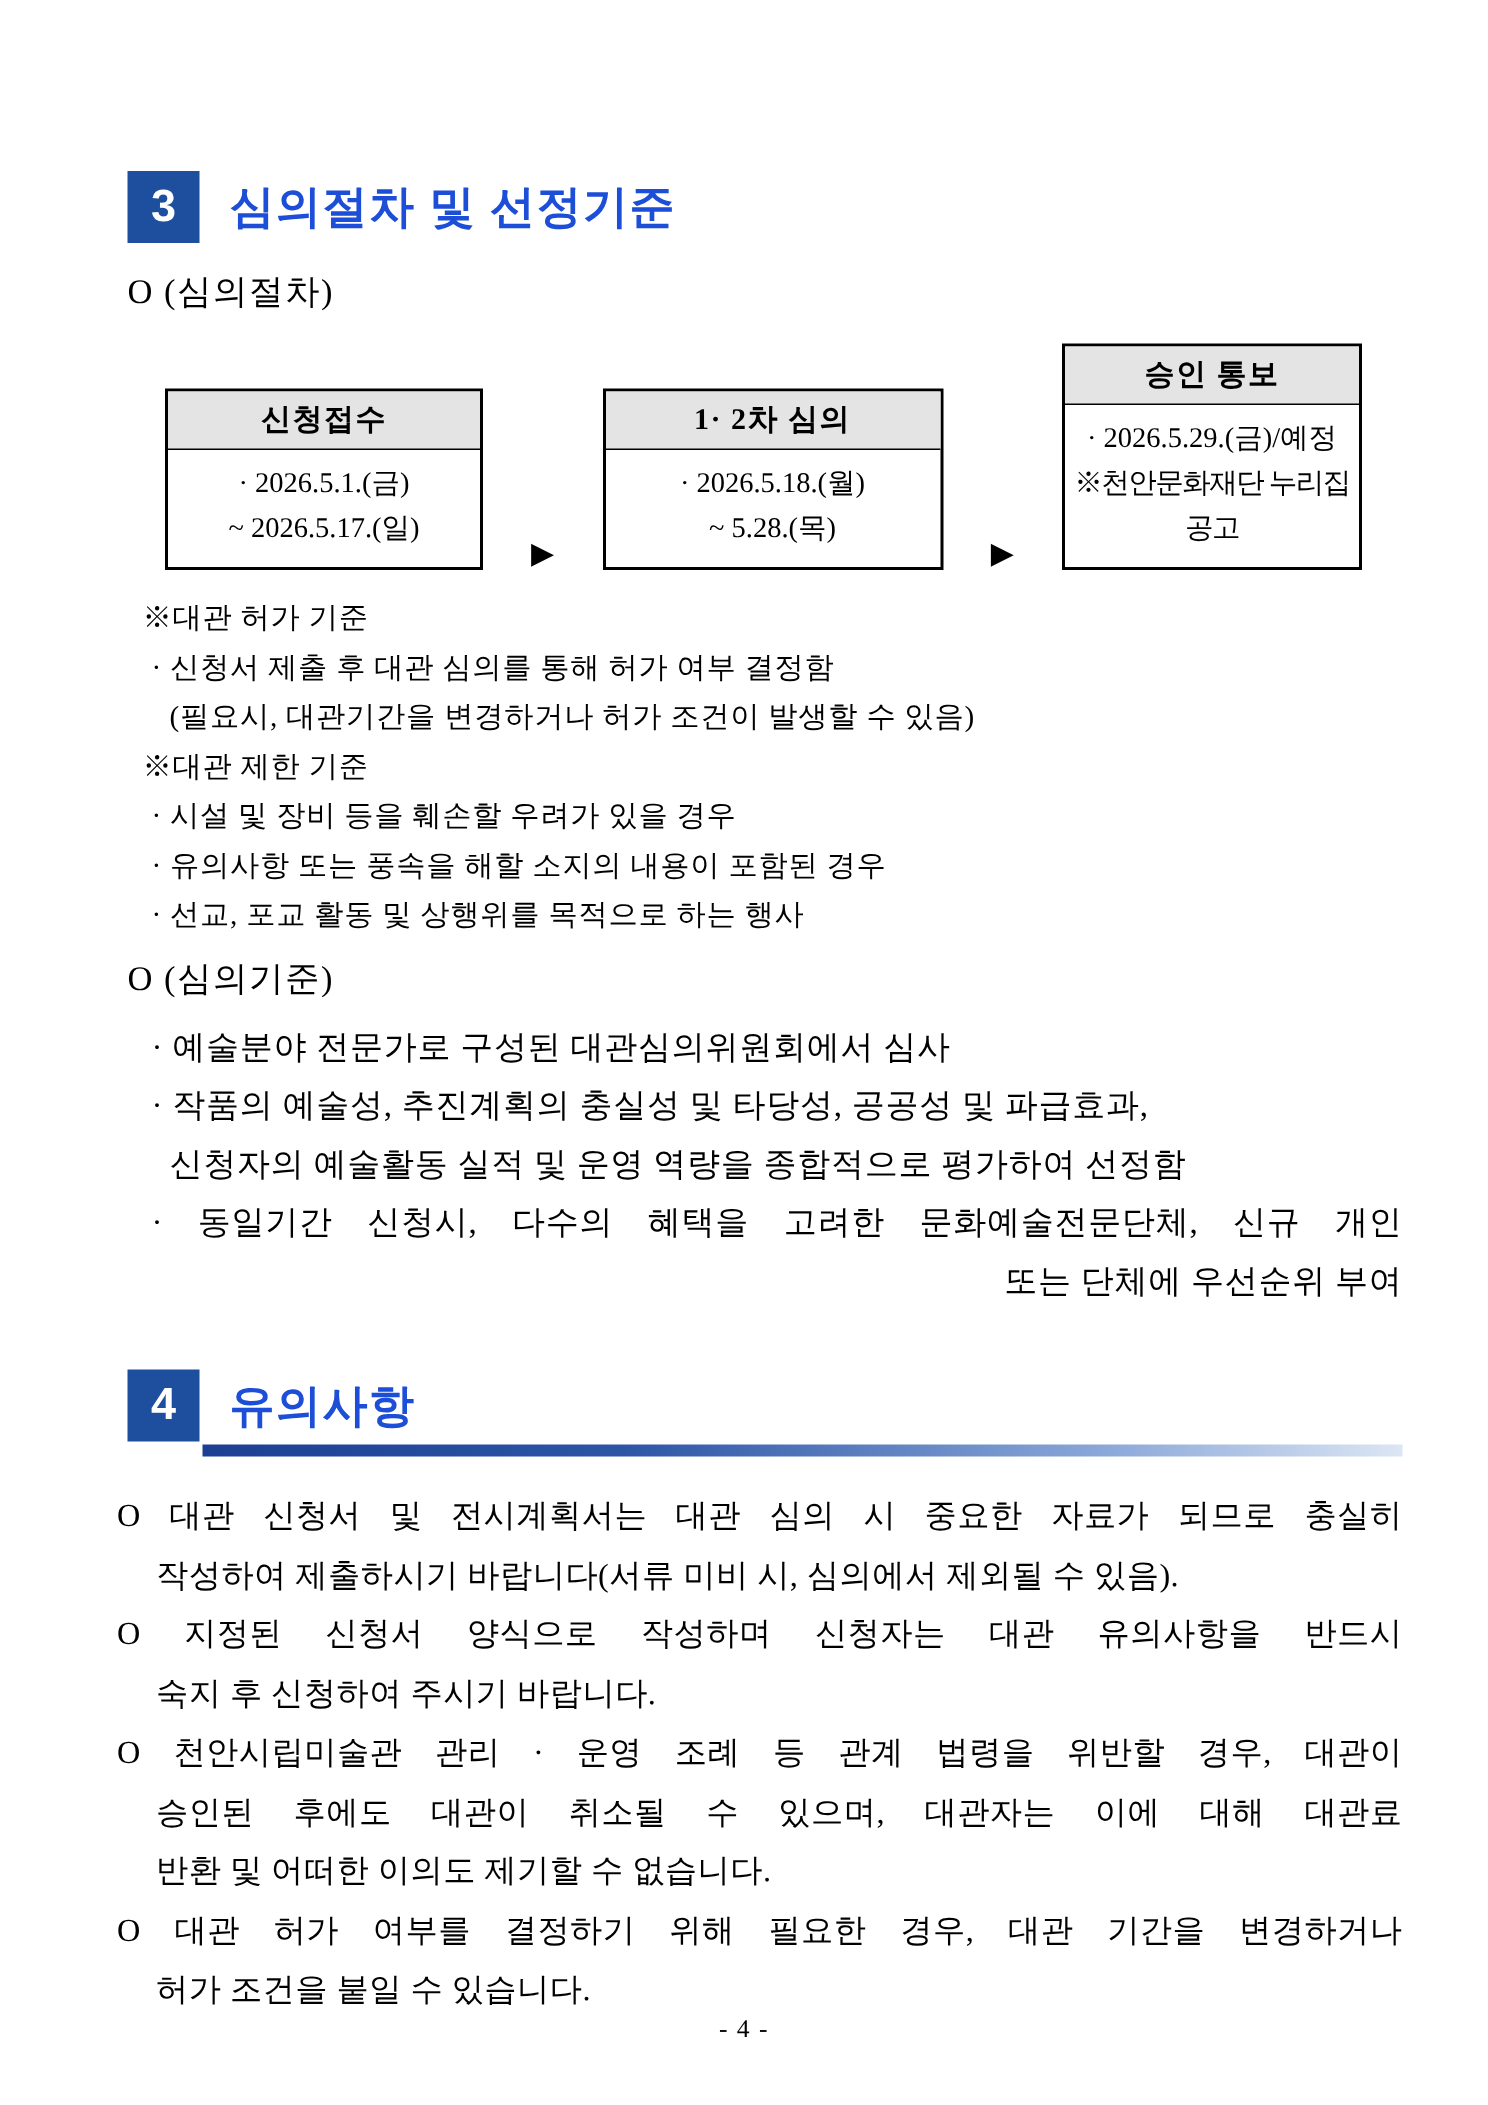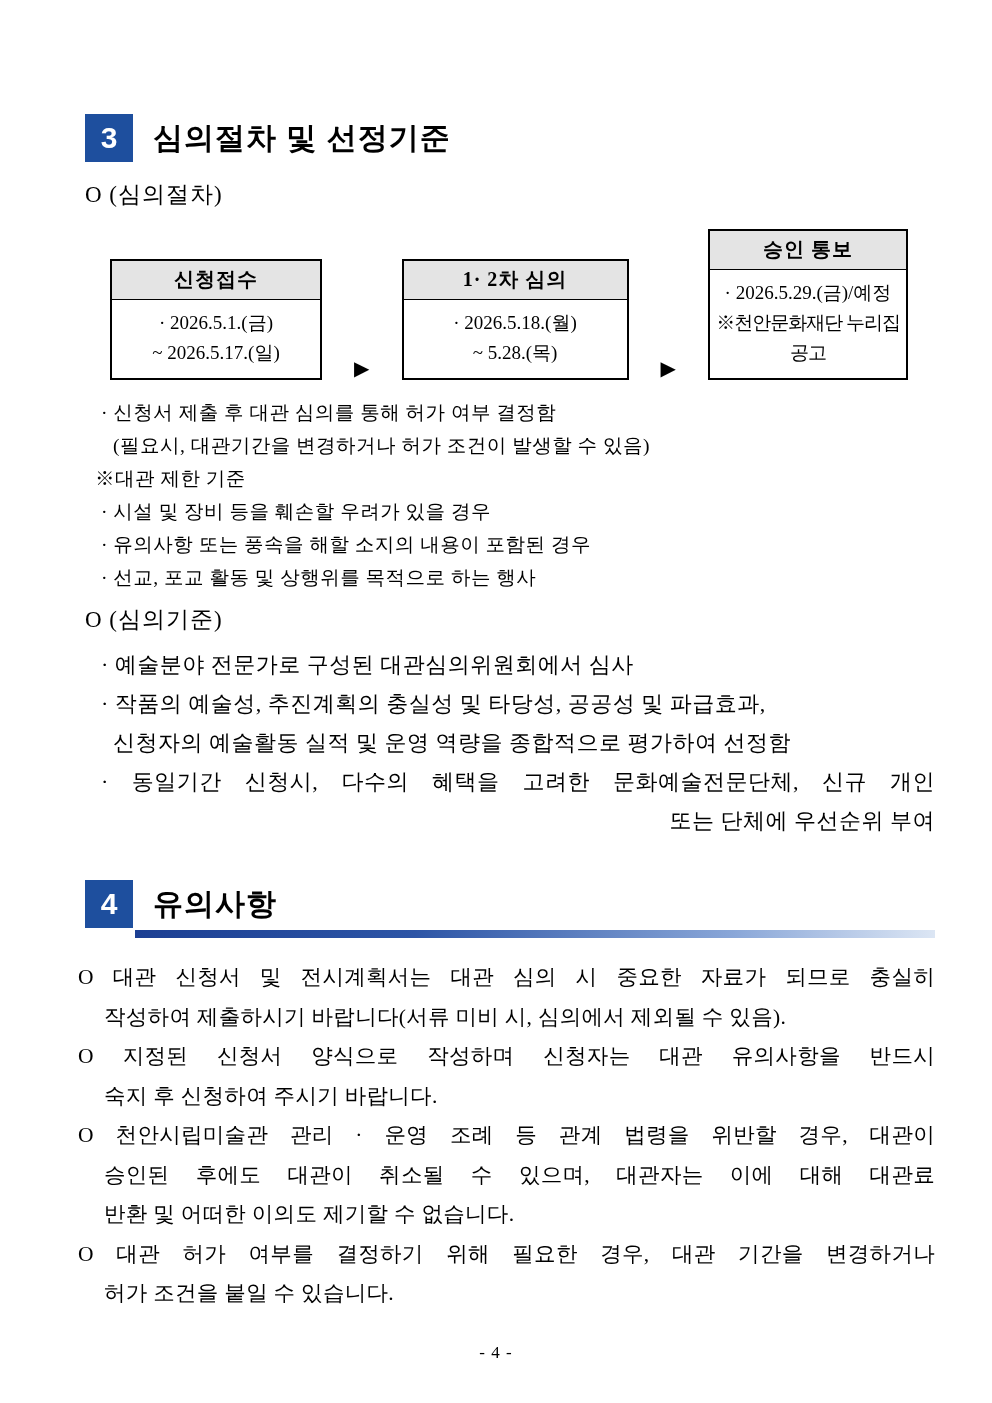--- a/index.html
+++ b/index.html
@@ -17,21 +17,21 @@
   .num-box {
     width: 48px; height: 48px; flex: 0 0 48px;
     background: #1e4f9e; color: #ffffff;
     font-family: "Liberation Sans", "DejaVu Sans", sans-serif;
     font-weight: bold; font-size: 30px;
     display: flex; align-items: center; justify-content: center;
   }
   .sec-title {
     margin-left: 20px;
     font-family: "Liberation Sans", "DejaVu Sans", sans-serif;
-    font-weight: bold; font-size: 30px; color: #000000;
+    font-weight: bold; font-size: 30px; color: #1d4ed8;
     letter-spacing: 1px;
   }
   .grad-bar {
     height: 8px; margin-left: 50px; margin-top: 2px;
     background: linear-gradient(90deg, #1c3f93 0%, #2d55a6 35%, #8aa7d8 75%, #dce6f4 100%);
   }
 
   
   .sub-label { font-size: 23px; letter-spacing: 1px; margin-top: 17px; }
 
@@ -115,20 +115,21 @@
     <div class="flow-box w3">
       <div class="flow-head">승인 통보</div>
       <div class="flow-body">
         <div class="flow-line">· 2026.5.29.(금)/예정</div>
         <div class="flow-line small">※천안문화재단 누리집 공고</div>
       </div>
     </div>
   </div>
 
   <div class="note-block">
+    <div class="note-line ind0">※대관 허가 기준</div>
     <div class="note-line ind1">· 신청서 제출 후 대관 심의를 통해 허가 여부 결정함</div>
     <div class="note-line ind2">(필요시, 대관기간을 변경하거나 허가 조건이 발생할 수 있음)</div>
     <div class="note-line ind0">※대관 제한 기준</div>
     <div class="note-line ind1">· 시설 및 장비 등을 훼손할 우려가 있을 경우</div>
     <div class="note-line ind1">· 유의사항 또는 풍속을 해할 소지의 내용이 포함된 경우</div>
     <div class="note-line ind1">· 선교, 포교 활동 및 상행위를 목적으로 하는 행사</div>
   </div>
 
   <div class="sub-label" style="margin-top:10px;">O (심의기준)</div>
   <div class="crit-block">

